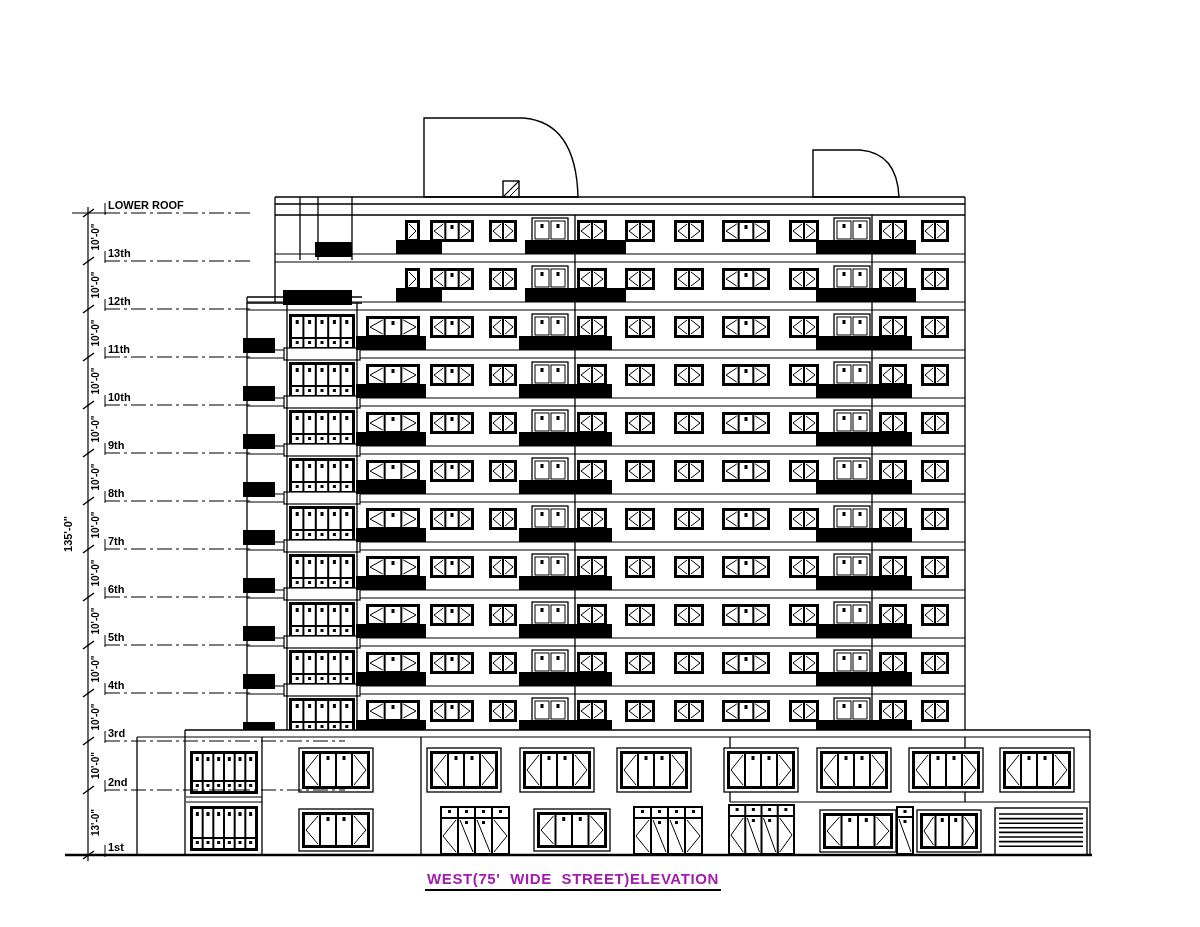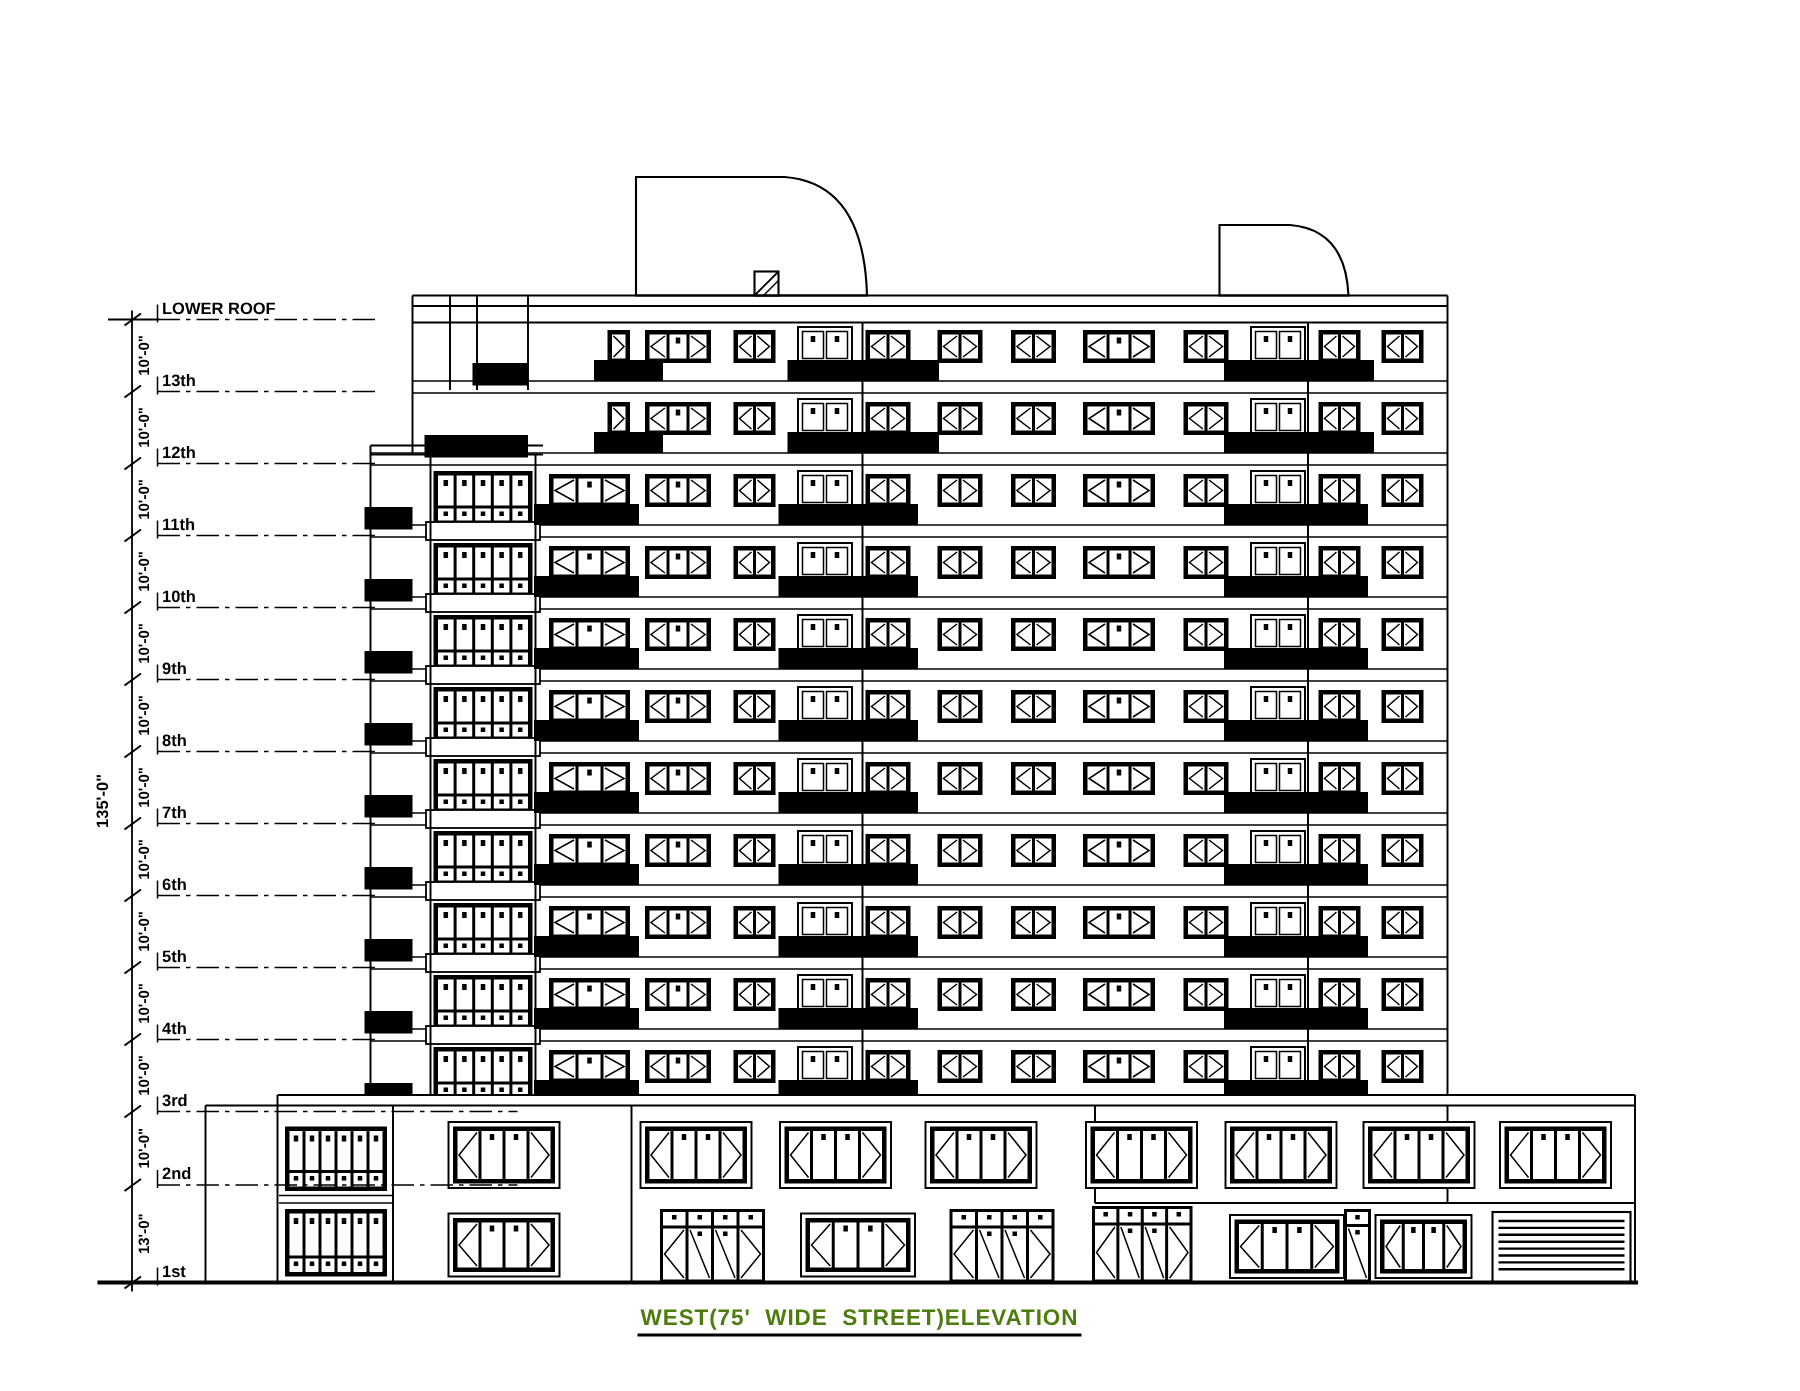--- a/index.html
+++ b/index.html
@@ -1,20 +1,20 @@
 <!DOCTYPE html>
 <html><head>
 <meta charset="utf-8">
 <style>
   html,body{margin:0;padding:0;background:#fff;}
   .sheet{position:relative;width:1092px;height:927px;background:#fff;overflow:hidden;
          font-family:"Liberation Sans", sans-serif;}
   svg text{font-family:"Liberation Sans", sans-serif;font-weight:bold;fill:#000;}
   .title-wrap{position:absolute;left:0;top:870px;width:1146px;text-align:center;}
-  .title-wrap span{display:inline-block;font-size:15px;font-weight:bold;color:#4d7c0f;
+  .title-wrap span{display:inline-block;font-size:15px;font-weight:bold;color:#a21caf;
          letter-spacing:0.6px;word-spacing:5px;border-bottom:2px solid #000;padding:0 2px 2px 2px;}
 </style>
 </head>
 <body>
 
 <div class="sheet">
   <svg id="drawing" width="1200" height="927" viewBox="0 0 1200 927">
       <g>
         <path d="M424,197 L424,118 L523,118 Q576,122 578,197 Z" stroke="#000000" stroke-width="1.4" fill="#fff"></path>
         <path d="M813,197 L813,150 L860,150 Q897,153 899,197 Z" stroke="#000000" stroke-width="1.4" fill="#fff"></path>

